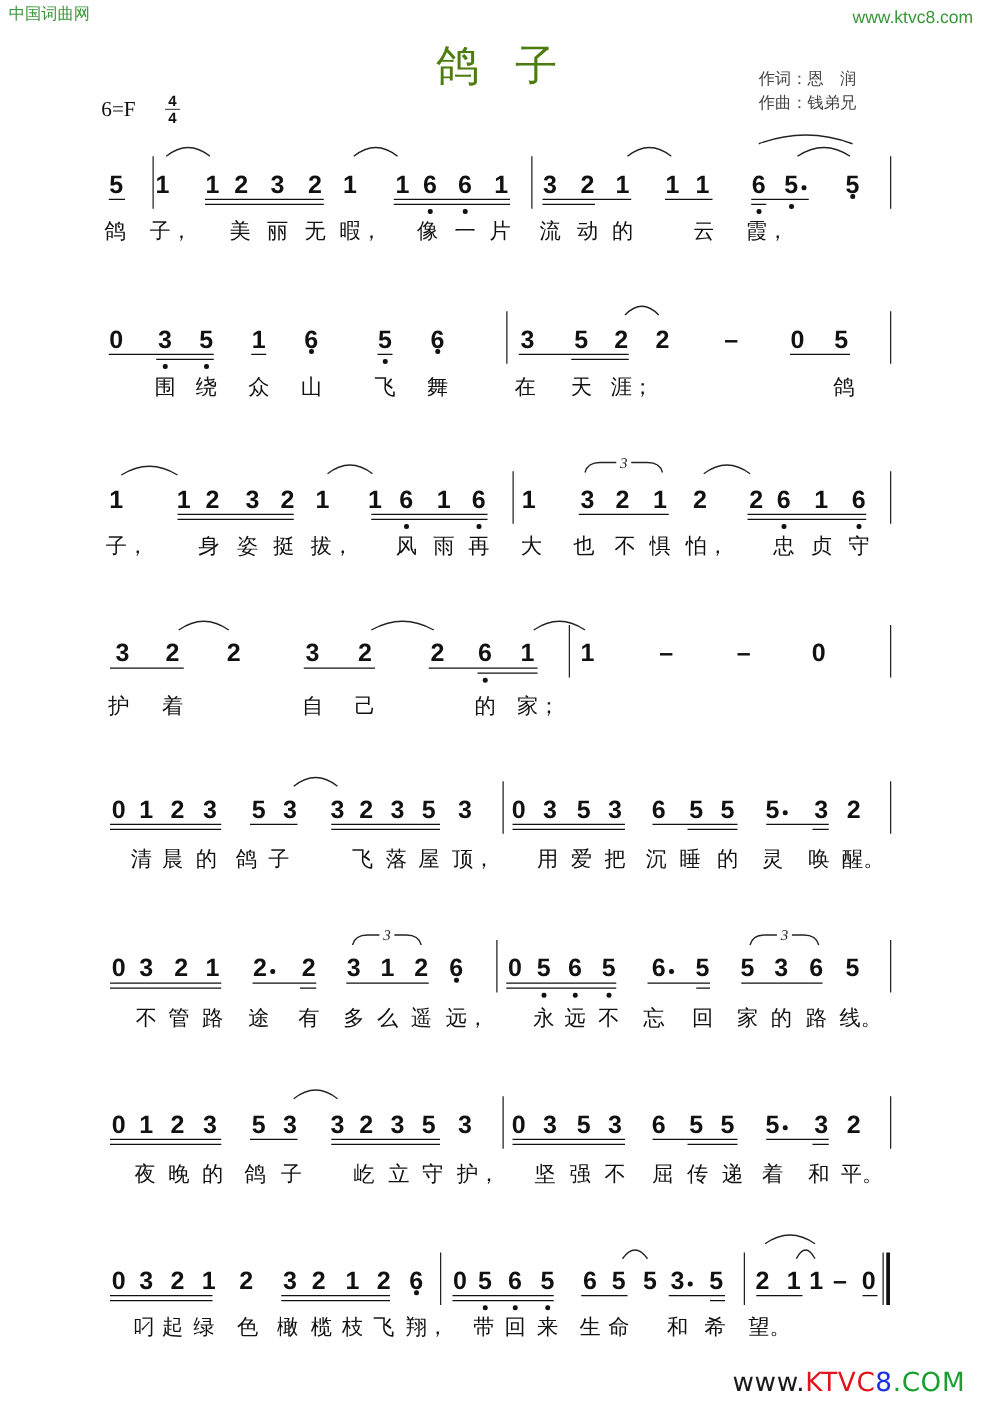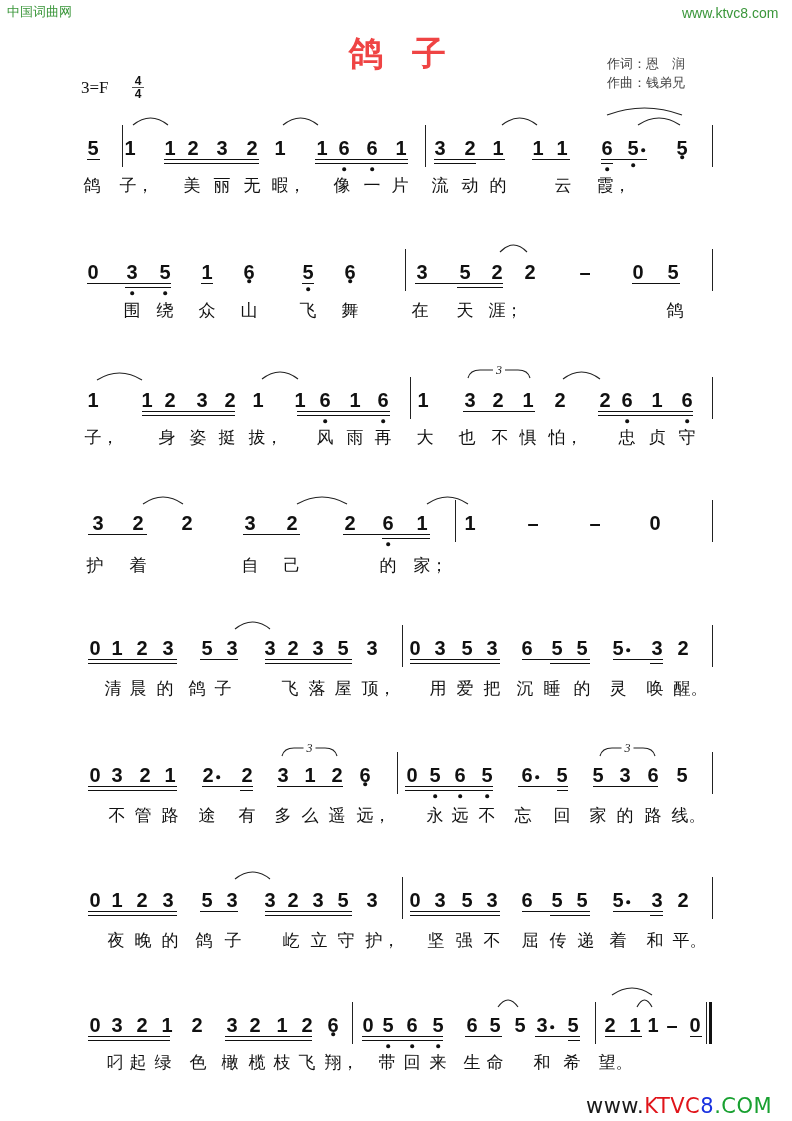--- a/index.html
+++ b/index.html
@@ -1,19 +1,19 @@
 <!DOCTYPE html>
 <html><head>
 <meta charset="utf-8">
 <style>
   html, body { margin:0; padding:0; background:#ffffff; }
   .page { position:relative; width:792px; height:1121px; overflow:hidden; background:#ffffff; color:#111111; }
   .wm-tl { position:absolute; left:7px; top:4px; font-size:13px; line-height:16px; color:#3a963a; font-family:"DejaVu Sans", sans-serif; }
   .wm-tr { position:absolute; left:682px; top:5px; font-size:14px; line-height:16px; color:#3a963a; font-family:"Liberation Sans", sans-serif; }
-  .title { position:absolute; left:349px; top:33px; font-size:34px; line-height:40px; letter-spacing:29px; font-weight:bold; font-family:"DejaVu Serif", serif; color:#ef4444; white-space:nowrap; }
+  .title { position:absolute; left:349px; top:33px; font-size:34px; line-height:40px; letter-spacing:29px; font-weight:normal; font-family:"DejaVu Serif", serif; color:#4d7c0f; white-space:nowrap; }
   .credits { position:absolute; left:607px; top:54px; font-size:13px; line-height:19px; color:#444; font-family:"DejaVu Sans", sans-serif; white-space:nowrap; }
   .key { position:absolute; left:81px; top:78px; font-size:17px; line-height:20px; font-family:"Liberation Serif", serif; color:#111; }
   .timesig { position:absolute; left:132px; top:75px; width:12px; text-align:center; font:bold 12px "Liberation Sans", sans-serif; line-height:12px; color:#111; }
   .timesig .frac-line { height:1px; background:#555; margin:0; }
   #slur-layer { position:absolute; left:0; top:0; }
   .note { position:absolute; transform:translate(-50%,-50%); font:bold 20px "Liberation Sans", sans-serif; line-height:20px; color:#111; white-space:nowrap; }
   .dot { position:absolute; width:3.6px; height:3.6px; border-radius:50%; background:#111; transform:translate(-50%,-50%); }
   .ul { position:absolute; height:1.4px; background:#111; }
   .bar { position:absolute; width:1.4px; background:#222; }
   .bar.thick { width:3.4px; background:#111; }
@@ -32,21 +32,21 @@
 
   <div class="credits">
     <div>
       <span>作词：</span><span>恩　润</span>
     </div>
     <div>
       <span>作曲：</span><span>钱弟兄</span>
     </div>
   </div>
 
-  <div class="key">3=F</div>
+  <div class="key">6=F</div>
   <div class="timesig">
     <div>4</div>
     <div class="frac-line"></div>
     <div>4</div>
   </div>
 
   <svg id="slur-layer" width="792" height="1121" viewBox="0 0 792 1121" xmlns="http://www.w3.org/2000/svg">
       <path d="M 133 125 Q 150.5 111 168 125" fill="none" stroke="#222" stroke-width="1.1"></path>
       <path d="M 283 125 Q 300.5 111 318 125" fill="none" stroke="#222" stroke-width="1.1"></path>
       <path d="M 502 125 Q 519.5 111 537 125" fill="none" stroke="#222" stroke-width="1.1"></path>

